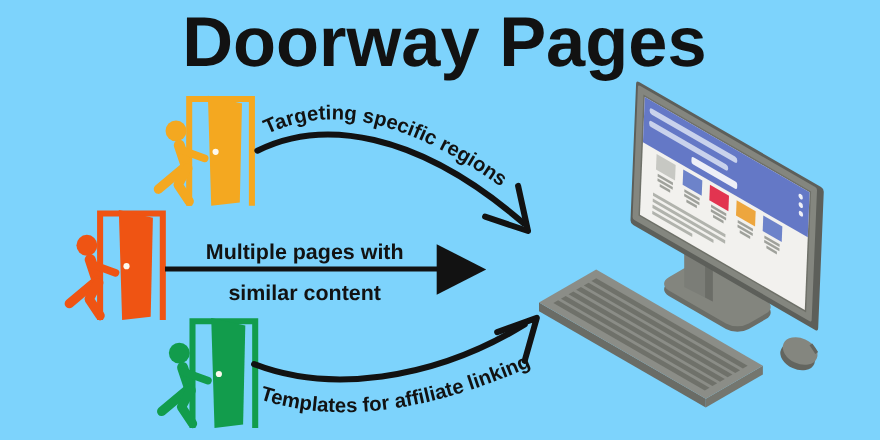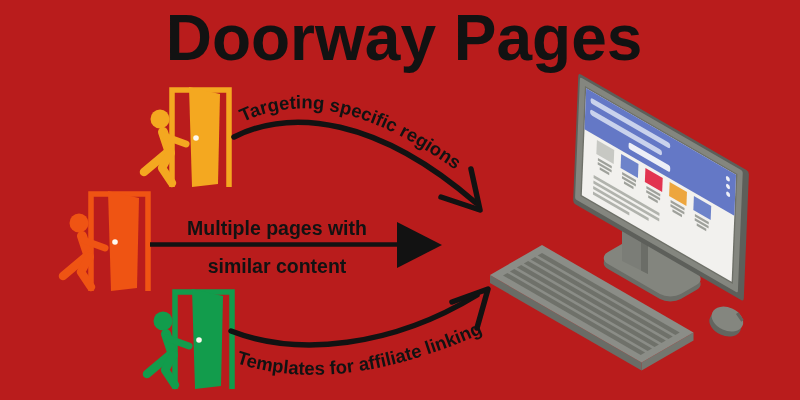--- a/index.html
+++ b/index.html
@@ -1,16 +1,16 @@
 <!DOCTYPE html>
 <html><head>
 <meta charset="utf-8">
 <style>
   html,body{margin:0;padding:0;background:#e1f2ee;}
-  .stage{position:relative;width:800px;height:400px;overflow:hidden;background:#b91c1c;
+  .stage{position:relative;width:800px;height:400px;overflow:hidden;background:#7dd3fc;
          font-family:"Liberation Sans", sans-serif;}
   svg{display:block;}
   text{font-family:"Liberation Sans", sans-serif;}
   .door-regional{color:#f4a820;}
   .door-duplicate{color:#ef5413;}
   .door-affiliate{color:#129c4c;}
   .ink{fill:#121212;}
   .ink-stroke{stroke:#121212;}
 </style>
 </head>

